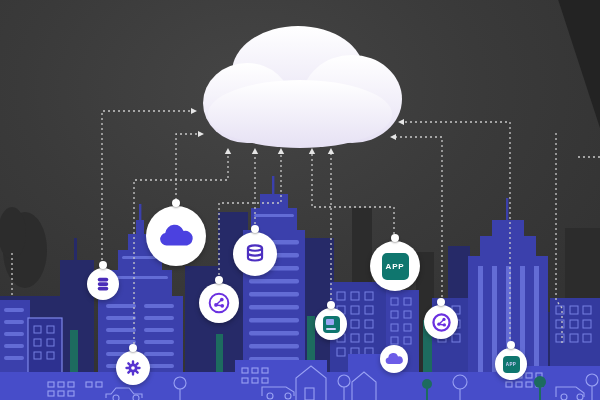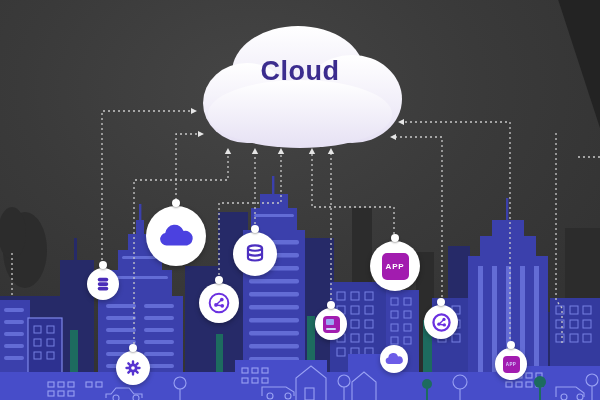--- a/index.html
+++ b/index.html
@@ -9,21 +9,21 @@
   .layer{position:absolute;left:0;top:0;width:600px;height:400px;}
   .dark-corner{position:absolute;top:0;right:0;width:58px;height:128px;background:#232323;
     clip-path:polygon(28% 0,100% 0,100% 100%);}
   .cloud-text{position:absolute;left:200px;top:56px;width:200px;text-align:center;line-height:1.15;}
   .t1{font-size:27px;font-weight:bold;color:#3b2c8e;letter-spacing:.5px;}
   .t2{font-size:24px;font-weight:400;color:#5d4bc6;letter-spacing:.6px;}
   .badge{position:absolute;background:#fff;border-radius:50%;
     box-shadow:0 2px 5px rgba(0,0,0,.28);display:flex;align-items:center;justify-content:center;}
   .knob{position:absolute;top:-7px;left:50%;margin-left:-4px;width:8px;height:8px;background:#fff;
     border-radius:50%;box-shadow:0 1px 2px rgba(0,0,0,.3);}
-  .app-sq{background:#a21caf;border-radius:5px;color:#fff;display:flex;align-items:center;
+  .app-sq{background:#0f766e;border-radius:5px;color:#fff;display:flex;align-items:center;
     justify-content:center;font-weight:bold;position:relative;}
   .app-sq.lg{width:27px;height:27px;font-size:8px;letter-spacing:.8px;}
   .app-sq.sm{width:17px;height:17px;font-size:4.5px;letter-spacing:.4px;color:#d6d1ff;border-radius:4px;}
   .win-block{position:absolute;left:3px;top:3px;width:8px;height:6px;background:#9aa4f2;border-radius:1px;}
   .win-bar{position:absolute;left:3px;bottom:3px;width:10px;height:2px;background:#cfd3fb;border-radius:1px;}
 </style>
 </head>
 <body>
 
 <div class="stage">
@@ -266,21 +266,20 @@
     </defs>
     <g fill="url(#cg)">
       <ellipse cx="298" cy="72" rx="66" ry="46"></ellipse>
       <ellipse cx="247" cy="103" rx="44" ry="40"></ellipse>
       <ellipse cx="352" cy="99" rx="50" ry="44"></ellipse>
       <ellipse cx="300" cy="114" rx="92" ry="34"></ellipse>
     </g>
   </svg>
 
   <div class="cloud-text">
-    <div class="t1">Cloud</div>
   </div>
 
   <div class="badge" style="left:146px;top:206px;width:60px;height:60px;">
     <span class="knob"></span>
     <svg width="38" height="38" viewBox="0 0 24 24">
       <path d="M19 18H6a4 4 0 0 1-.8-7.92 6 6 0 0 1 11.6-1.2A4.5 4.5 0 0 1 19 18z" fill="#4b41e0"></path>
     </svg>
   </div>
 
   <div class="badge" style="left:233px;top:232px;width:44px;height:44px;">

